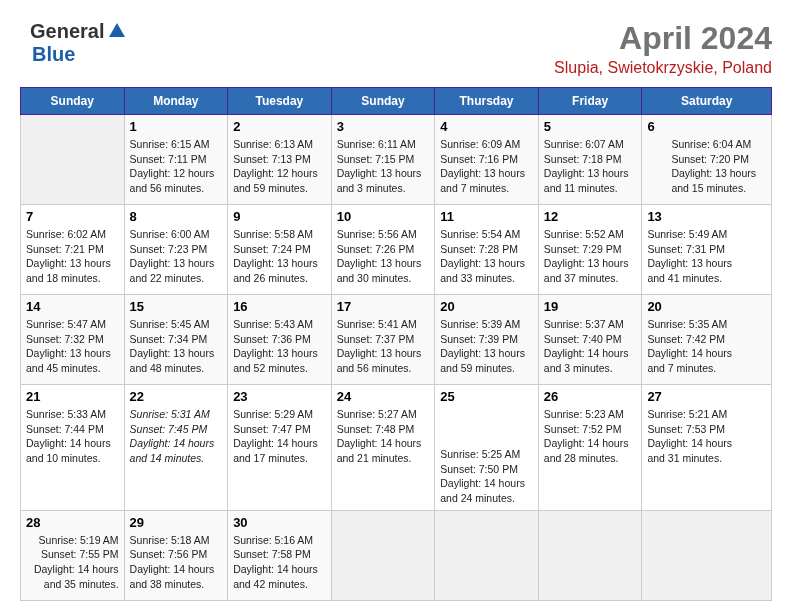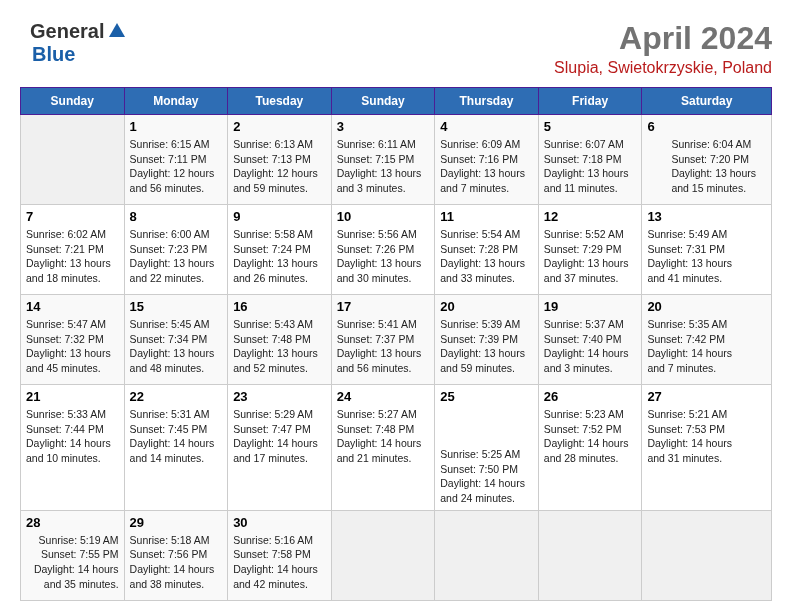--- a/index.html
+++ b/index.html
@@ -230,21 +230,21 @@
         <td>
           <span class="day-number">15</span>
           <div class="day-info" style="white-space: pre-line;">Sunrise: 5:45 AM
 Sunset: 7:34 PM
 Daylight: 13 hours
 and 48 minutes.</div>
         </td>
         <td>
           <span class="day-number">16</span>
           <div class="day-info" style="white-space: pre-line;">Sunrise: 5:43 AM
-Sunset: 7:48 PM
+Sunset: 7:36 PM
 Daylight: 13 hours
 and 52 minutes.</div>
         </td>
         <td>
           <span class="day-number">17</span>
           <div class="day-info" style="white-space: pre-line;">Sunrise: 5:41 AM
 Sunset: 7:37 PM
 Daylight: 13 hours
 and 56 minutes.</div>
         </td>
@@ -273,21 +273,21 @@
       <tr>
         <td>
           <span class="day-number">21</span>
           <div class="day-info" style="white-space: pre-line;">Sunrise: 5:33 AM
 Sunset: 7:44 PM
 Daylight: 14 hours
 and 10 minutes.</div>
         </td>
         <td>
           <span class="day-number">22</span>
-          <div class="day-info" style="white-space: pre-line;">Sunrise: 5:31 AM
+          <div class="day-info" style="white-space: pre-line; font-style: italic;">Sunrise: 5:31 AM
 Sunset: 7:45 PM
 Daylight: 14 hours
 and 14 minutes.</div>
         </td>
         <td>
           <span class="day-number">23</span>
           <div class="day-info" style="white-space: pre-line;">Sunrise: 5:29 AM
 Sunset: 7:47 PM
 Daylight: 14 hours
 and 17 minutes.</div>

